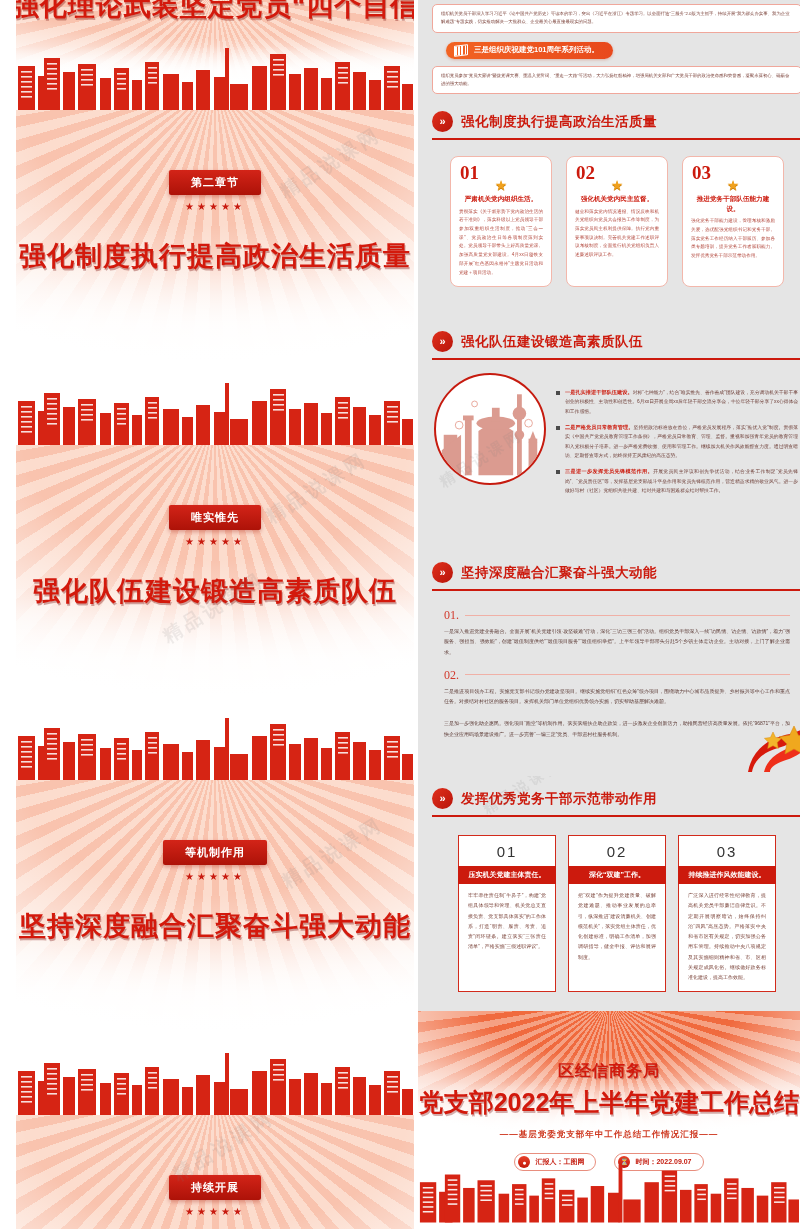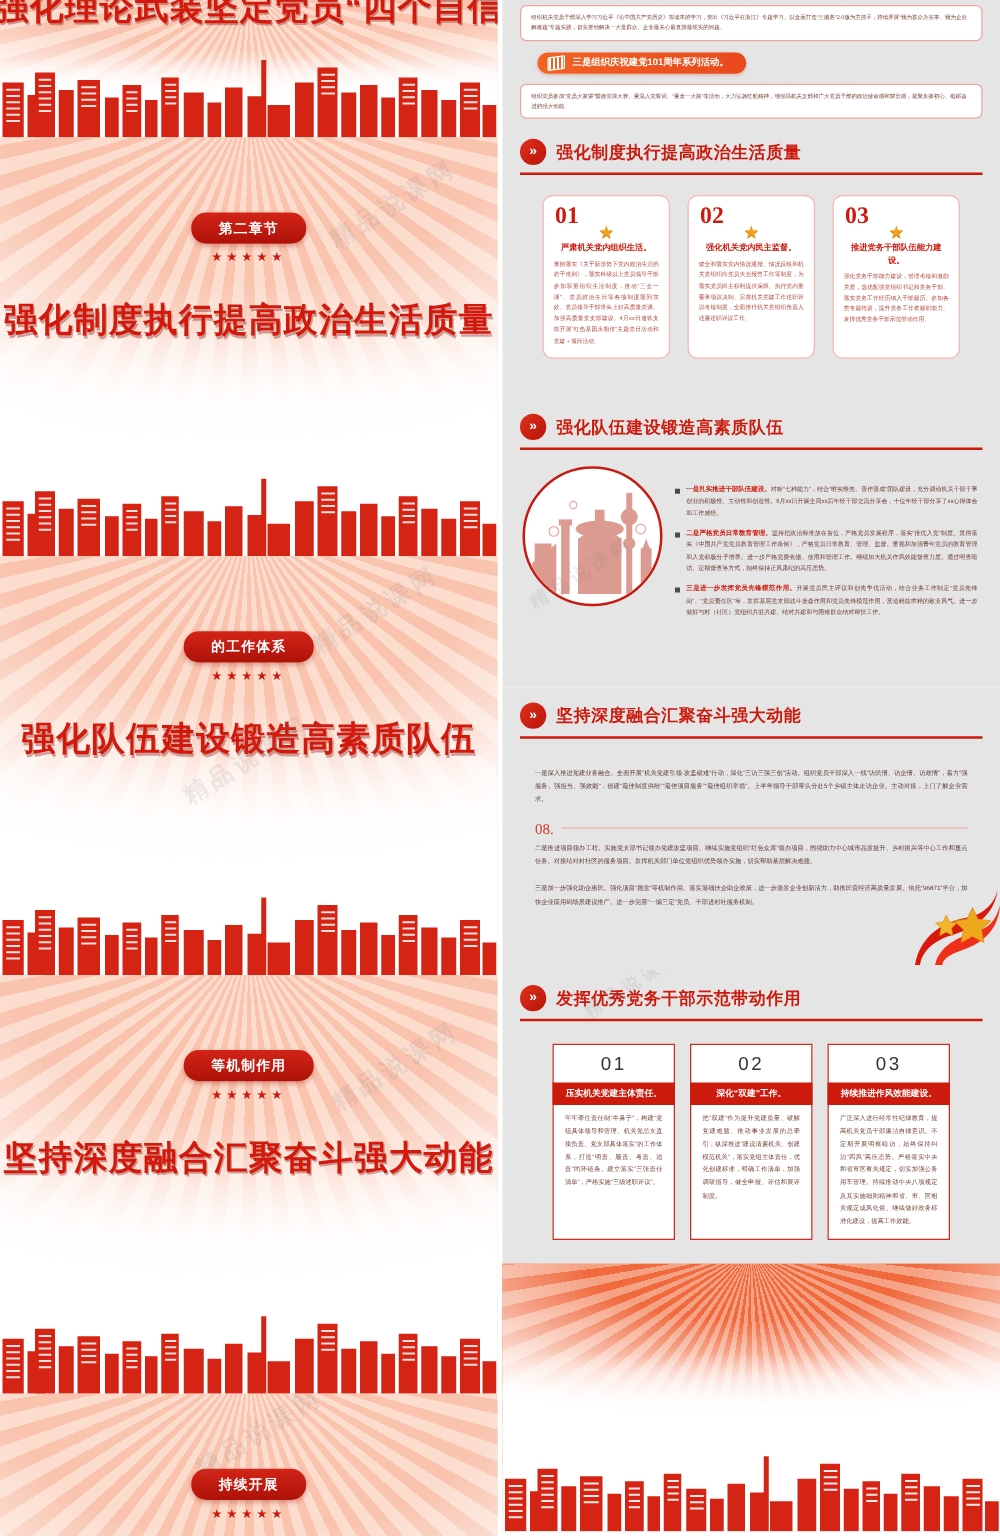--- a/index.html
+++ b/index.html
@@ -4,21 +4,21 @@
 <style>
   * { box-sizing: border-box; margin:0; padding:0; }
   body {
     width: 800px; height: 1229px;
     background: #ffffff;
     font-family: "Liberation Sans", "DejaVu Sans", sans-serif;
     overflow: hidden;
     position: relative;
   }
   .page { position:absolute; inset:0; display:flex; }
-  .col { position:relative; }
+  .col { position:relative;padding-left:16px; }
   .col-left  { width:398px; }
   .col-gap   { width:4px; background:#ffffff; }
   .col-right { width:398px; }
 
   
   .slide { position:relative; overflow:hidden; background:#fff; }
 
   
   .chapter {
     height:335px; width:398px;
@@ -32,21 +32,21 @@
   .chapter::after{
     content:""; position:absolute; left:0; right:0; bottom:0; height:58%;
     background:linear-gradient(to bottom, rgba(255,255,255,0) 0%, rgba(255,255,255,0.85) 38%, #fff 70%);
     pointer-events:none;
   }
   .chapter-inner{ position:relative; z-index:3; width:100%; display:flex; flex-direction:column; align-items:center; }
   .chap-badge{
     margin-top:60px;
     background:linear-gradient(#d32418,#ad1208);
     color:#fff; font-size:11px; font-weight:bold; letter-spacing:1px;
-    padding:5px 22px; border-radius:12px;
+    padding:5px 22px; border-radius:2px;
     box-shadow:0 2px 4px rgba(160,20,10,.35);
     text-align:center;
   }
   .chap-stars{ margin-top:7px; color:#c81a10; font-size:10px; letter-spacing:3px; line-height:1; }
   .chap-title{
     margin-top:26px;
     color:#d3190c; font-size:27px; font-weight:bold; letter-spacing:1px;
     text-shadow:1px 2px 0 rgba(120,10,5,.35);
     white-space:nowrap;
   }
@@ -335,21 +335,21 @@
               <rect x="371" y="32" width="11" height="1.6"></rect>
             <rect x="371" y="37" width="11" height="1.6"></rect>
               <rect x="371" y="42" width="11" height="1.6"></rect>
           </g>
         </svg>
       </div>
     </div>
 
     <div class="slide chapter">
       <div class="chapter-inner">
-        <div class="chap-badge">的工作体系</div>
+        <div class="chap-badge">唯实惟先</div>
         <div class="chap-stars">★★★★★</div>
         <div class="chap-title">强化队伍建设锻造高素质队伍</div>
       </div>
       <div class="wm h" style="top:30px; right:40px;">精品说课网</div>
       <div class="wm h" style="top:150px; left:140px;">精品说课网</div>
       <div class="skyline">
         <svg viewBox="0 0 398 66" preserveAspectRatio="none">
           <g fill="#d62414">
             <rect x="2" y="22" width="17" height="44"></rect>
               <rect x="22" y="32" width="14" height="34"></rect>
@@ -601,24 +601,28 @@
     </div>
 
     <div class="slide content" style="height:226px;">
       <div class="sec-head">
         <span class="chev-icon">»</span>
         <span class="sec-title">坚持深度融合汇聚奋斗强大动能</span>
       </div>
       <div class="sec-rule"></div>
 
       <div class="nlist">
+        <div class="nrow">
+          <span class="n">01.</span>
+          <span class="ln"></span>
+        </div>
         <div class="npara">一是深入推进党建业务融合。全面开展“机关党建引领·攻坚破难”行动，深化“三访三强三创”活动。组织党员干部深入一线“访民情、访企情、访政情”，着力“强服务、强担当、强效能”，创建“最佳制度供给”“最佳项目服务”“最佳组织举措”。上半年领导干部带头分赴5个乡镇主体走访企业。主动对接，上门了解企业需求。</div>
 
         <div class="nrow">
-          <span class="n">08.</span>
+          <span class="n">02.</span>
           <span class="ln"></span>
         </div>
         <div class="npara">二是推进项目领办工程。实施党支部书记领办党建攻坚项目。继续实施党组织“红色众筹”领办项目，围绕助力中心城市品质提升、乡村振兴等中心工作和重点任务。对接结对村社区的服务项目。发挥机关部门单位党组织优势领办实施，切实帮助基层解决难题。</div>
 
         <div class="npara">三是加一步强化助企惠民。强化项目“跑堂”等机制作用。落实落细扶企助企政策，进一步激发企业创新活力，助推民营经济高质量发展。依托“96871”平台，加快企业应用码场景建设推广。进一步完善“一编三定”党员、干部进村社服务机制。</div>
       </div>
 
       <svg class="ribbon-star" viewBox="0 0 74 62">
         <path d="M6,62 C10,40 26,28 48,24 C62,21 70,12 72,2 C70,20 56,32 36,38 C22,42 12,50 10,62 Z" fill="#d71a0c"></path>
         <path d="M22,62 C26,46 40,40 58,34 C68,31 72,22 74,14 C73,32 62,44 44,50 C32,54 28,58 28,62 Z" fill="#ef2f1a"></path>
@@ -648,20 +652,35 @@
         <div class="card-b">
           <div class="num">03</div>
           <div class="bar">持续推进作风效能建设。</div>
           <div class="b">广泛深入进行经常性纪律教育，提高机关党员干部廉洁自律意识。不定期开展明察暗访，始终保持纠治“四风”高压态势。严格落实中央和省市区有关规定，切实加强公务用车管理。持续推动中央八项规定及其实施细则精神和省、市、区相关规定成风化俗。继续做好政务标准化建设，提高工作效能。</div>
         </div>
       </div>
       <div class="wm h" style="top:2px; left:60px; font-size:14px;">精品说课网</div>
     </div>
 
     <div class="slide title-slide">
+      <div class="title-inner">
+        <div class="t-org">区经信商务局</div>
+        <div class="t-main">党支部2022年上半年党建工作总结</div>
+        <div class="t-sub">——基层党委党支部年中工作总结工作情况汇报——</div>
+        <div class="pills">
+          <div class="pill">
+            <span class="ic">●</span>
+            <span>汇报人：工图网</span>
+          </div>
+          <div class="pill">
+            <span class="ic">⏳</span>
+            <span>时间：2022.09.07</span>
+          </div>
+        </div>
+      </div>
 
       <div class="title-skyline">
         <svg viewBox="0 0 398 62" preserveAspectRatio="none">
           <g fill="#d62414">
             <rect x="2" y="20" width="17" height="42"></rect>
               <rect x="22" y="30" width="14" height="32"></rect>
             <rect x="28" y="12" width="16" height="50"></rect>
               <rect x="47" y="26" width="12" height="36"></rect>
             <rect x="62" y="18" width="18" height="44"></rect>
               <rect x="84" y="32" width="11" height="30"></rect>

